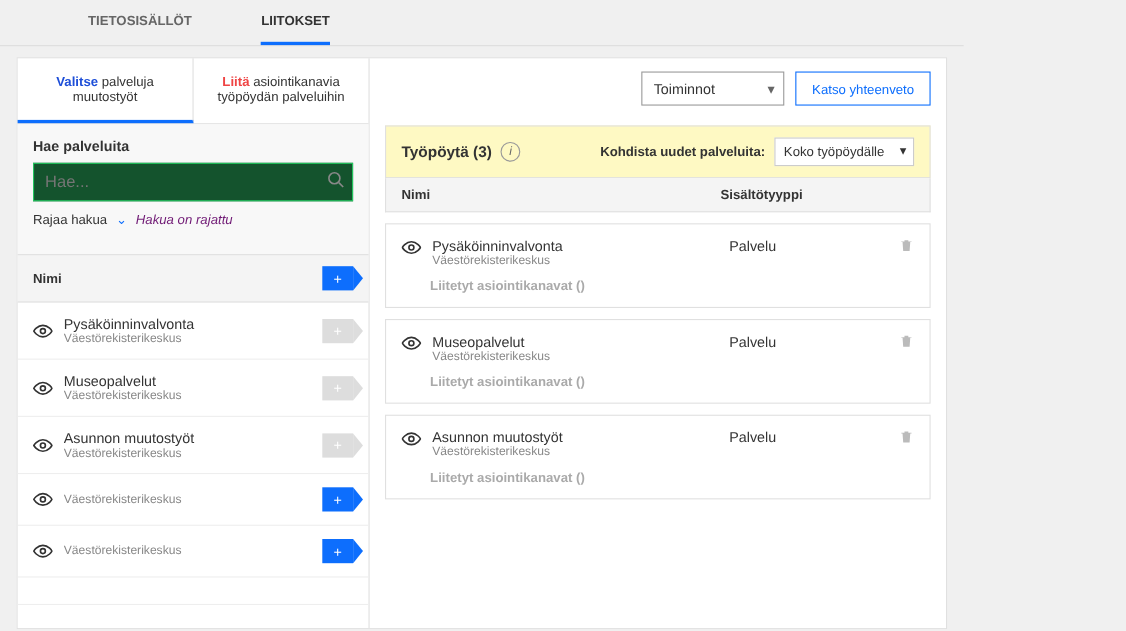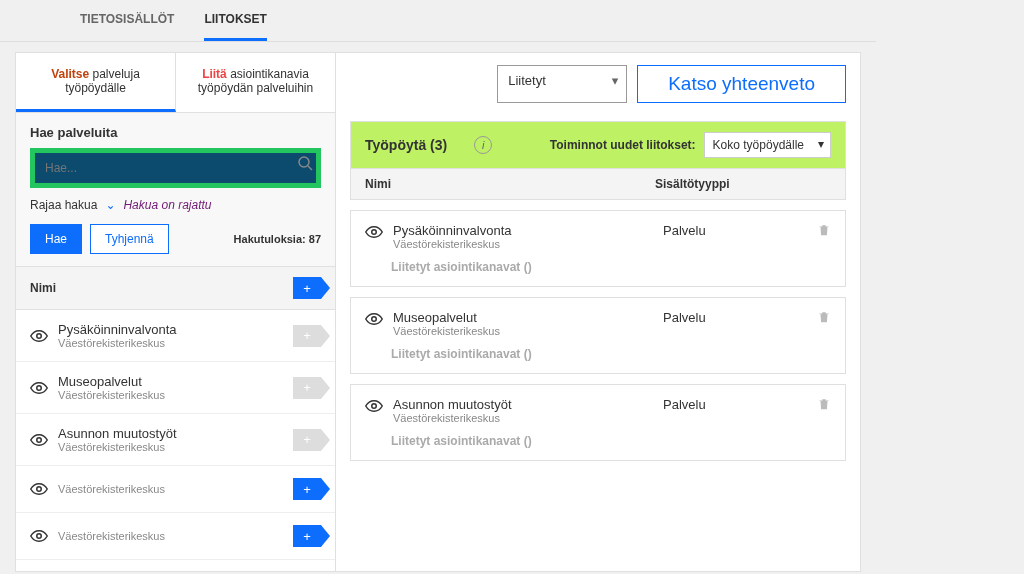--- a/index.html
+++ b/index.html
@@ -1,32 +1,32 @@
 <!DOCTYPE html>
 <html><head>
 <meta charset="utf-8">
 <style>
 * { box-sizing: border-box; margin: 0; padding: 0; font-family: Arial, sans-serif; }
 body { background: #f0f0f0; font-size: 13px; color: #333; }
 .page { width: 876px; height: 574px; position: relative; }
 .tabs-top { display: flex; gap: 30px; padding: 0 0 0 80px; border-bottom: 1px solid #ddd; background: #f0f0f0; }
 .tab-top { padding: 12px 0; font-size: 12px; font-weight: bold; color: #666; cursor: pointer; border-bottom: 3px solid transparent; }
-.tab-top.active { border-bottom-color: #0d6efd; color: #333; }
+.tab-top.active { border-bottom-color: #0d6efd; color: #333; margin-left: 33px; }
 .container { background: #fff; margin: 10px 15px; border: 1px solid #e0e0e0; display: flex; height: 520px; }
 .left-panel { width: 320px; border-right: 1px solid #e0e0e0; display: flex; flex-direction: column; }
 .sub-tabs { display: flex; border-bottom: 1px solid #e0e0e0; }
 .sub-tab { flex: 1; text-align: center; padding: 14px 8px; font-size: 12px; cursor: pointer; border-bottom: 3px solid transparent; border-right: 1px solid #e0e0e0; }
 .sub-tab:last-child { border-right: none; }
 .sub-tab.active { border-bottom-color: #0d6efd; }
-.sub-tab .blue { color: #c2410c; font-weight: bold; }
+.sub-tab .blue { color: #1d4ed8; font-weight: bold; }
 .sub-tab .red { color: #ef4444; font-weight: bold; }
 .search-section { padding: 12px 14px; background: #f8f8f8; }
 .search-label { font-weight: bold; font-size: 13px; margin-bottom: 8px; }
 .search-box { position: relative; margin-bottom: 10px; }
-.search-input { width: 100%; padding: 8px 30px 8px 10px; border: 5px solid #22c55e; background: #0c4a6e; font-size: 12px; color: #999; }
+.search-input { width: 100%; padding: 8px 30px 8px 10px; border: 1px solid #22c55e; background: #14532d; font-size: 15px; color: #999; }
 .search-icon { position: absolute; right: 8px; top: 7px; color: #999; }
 .filter-row { display: flex; align-items: center; gap: 8px; font-size: 12px; margin-bottom: 12px; }
 .filter-row .chev { color: #0d6efd; }
 .filter-row .italic { font-style: italic; color: #701a75; }
 .btn-row { display: flex; gap: 8px; align-items: center; }
 .btn { padding: 7px 14px; font-size: 12px; cursor: pointer; border: 1px solid; }
 .btn-primary { background: #0d6efd; color: #fff; border-color: #0d6efd; }
 .btn-outline { background: #fff; color: #0d6efd; border-color: #0d6efd; }
 .results-text { margin-left: auto; font-size: 11px; font-weight: bold; }
 .list-header { display: flex; justify-content: space-between; align-items: center; padding: 10px 14px; background: #f4f4f4; border-top: 1px solid #e0e0e0; border-bottom: 1px solid #e0e0e0; }
@@ -38,23 +38,23 @@
 .list { overflow-y: auto; flex: 1; }
 .list-item { display: flex; align-items: center; padding: 12px 14px; border-bottom: 1px solid #eee; gap: 10px; }
 .eye-icon { color: #333; font-size: 16px; }
 .item-text { flex: 1; overflow: hidden; }
 .item-title { font-size: 13px; color: #333; white-space: nowrap; overflow: hidden; text-overflow: ellipsis; }
 .item-sub { font-size: 11px; color: #888; }
 .right-panel { flex: 1; padding: 12px 14px; display: flex; flex-direction: column; }
 .right-top { display: flex; justify-content: flex-end; gap: 10px; margin-bottom: 18px; }
 .select-box { padding: 7px 30px 7px 10px; border: 1px solid #999; background: #fff; font-size: 13px; cursor: pointer; position: relative; min-width: 130px; }
 .select-box:after { content: '▾'; position: absolute; right: 8px; top: 7px; color: #666; }
-.btn-outline2 { border: 1px solid #0d6efd; color: #0d6efd; background: #fff; padding: 7px 30px; font-size: 19px; cursor: pointer; }
+.btn-outline2 { border: 1px solid #0d6efd; color: #0d6efd; background: #fff; padding: 7px 14px; font-size: 12px; cursor: pointer; }
 .btn-gray { background: #b0b0b0; color: #fff; border: none; padding: 7px 14px; font-size: 13px; font-weight: bold; }
-.desk-header { background: #bef264; border: 1px solid #e0e0e0; padding: 10px 14px; display: flex; align-items: center; gap: 19px; }
+.desk-header { background: #fef9c3; border: 1px solid #e0e0e0; padding: 10px 14px; display: flex; align-items: center; }
 .desk-title { font-weight: bold; font-size: 14px; }
 .info-icon { display: inline-flex; width: 18px; height: 18px; border: 1px solid #999; border-radius: 50%; align-items: center; justify-content: center; font-size: 11px; margin-left: 8px; font-style: italic; color: #666; }
 .target-row { margin-left: auto; display: flex; align-items: center; gap: 8px; font-size: 12px; font-weight: bold; }
 .target-select { padding: 5px 26px 5px 8px; border: 1px solid #ccc; background: #fff; font-size: 12px; position: relative; min-width: 120px; font-weight: normal; }
 .target-select:after { content: '▾'; position: absolute; right: 6px; top: 4px; }
 .desk-cols { display: flex; padding: 8px 14px; background: #f4f4f4; border-left: 1px solid #e0e0e0; border-right: 1px solid #e0e0e0; border-bottom: 1px solid #e0e0e0; font-size: 12px; font-weight: bold; }
 .col-name { width: 290px; }
 .card { border: 1px solid #e0e0e0; margin-top: 10px; padding: 12px 14px; }
 .card-top { display: flex; align-items: flex-start; gap: 10px; }
 .card-text { width: 260px; }
@@ -70,21 +70,21 @@
 
 <div class="page">
   <div class="tabs-top">
     <div class="tab-top">TIETOSISÄLLÖT</div>
     <div class="tab-top active">LIITOKSET</div>
   </div>
   <div class="container">
     <div class="left-panel">
       <div class="sub-tabs">
         <div class="sub-tab active">
-          <span class="blue">Valitse</span><span> palveluja työpöydälle</span>
+          <span class="blue">Valitse</span><span> palveluja muutostyöt</span>
         </div>
         <div class="sub-tab">
           <span class="red">Liitä</span><span> asiointikanavia työpöydän palveluihin</span>
         </div>
       </div>
       <div class="search-section">
         <div class="search-label">Hae palveluita</div>
         <div class="search-box">
           <input class="search-input" placeholder="Hae..." style="">
           <span class="search-icon">
@@ -92,25 +92,20 @@
                 <circle cx="7" cy="7" r="5"></circle>
                 <line x1="11" y1="11" x2="15" y2="15"></line>
               </svg>
           </span>
         </div>
         <div class="filter-row">
           <span>Rajaa hakua</span>
           <span class="chev">⌄</span>
           <span class="italic">Hakua on rajattu</span>
         </div>
-        <div class="btn-row">
-          <button class="btn btn-primary">Hae</button>
-          <button class="btn btn-outline">Tyhjennä</button>
-          <span class="results-text">Hakutuloksia: 87</span>
-        </div>
       </div>
       <div class="list-header">
         <span class="list-header-title">Nimi</span>
         <span class="add-badge">+</span>
       </div>
       <div class="list" id="service-list">
           <div class="list-item">
             <span class="eye-icon">
               <svg width="18" height="18" viewBox="0 0 24 24" fill="none" stroke="#333" stroke-width="2">
                 <path d="M1 12s4-7 11-7 11 7 11 7-4 7-11 7S1 12 1 12z"></path>
@@ -171,28 +166,28 @@
             <div class="item-text">
               <div class="item-sub">Väestörekisterikeskus</div>
             </div>
             <span class="add-badge ">+</span>
           </div>
           <div class="list-item"></div>
         </div>
     </div>
     <div class="right-panel">
       <div class="right-top">
-        <div class="select-box">Liitetyt</div>
+        <div class="select-box">Toiminnot</div>
         <button class="btn-outline2">Katso yhteenveto</button>
       </div>
       <div class="desk-header">
         <span class="desk-title">Työpöytä (3)</span>
         <span class="info-icon">i</span>
         <div class="target-row">
-          <span>Toiminnot uudet liitokset:</span>
+          <span>Kohdista uudet palveluita:</span>
           <div class="target-select">Koko työpöydälle</div>
         </div>
       </div>
       <div class="desk-cols">
         <span class="col-name">Nimi</span>
         <span>Sisältötyyppi</span>
       </div>
       <div id="cards">
           <div class="card">
             <div class="card-top">

